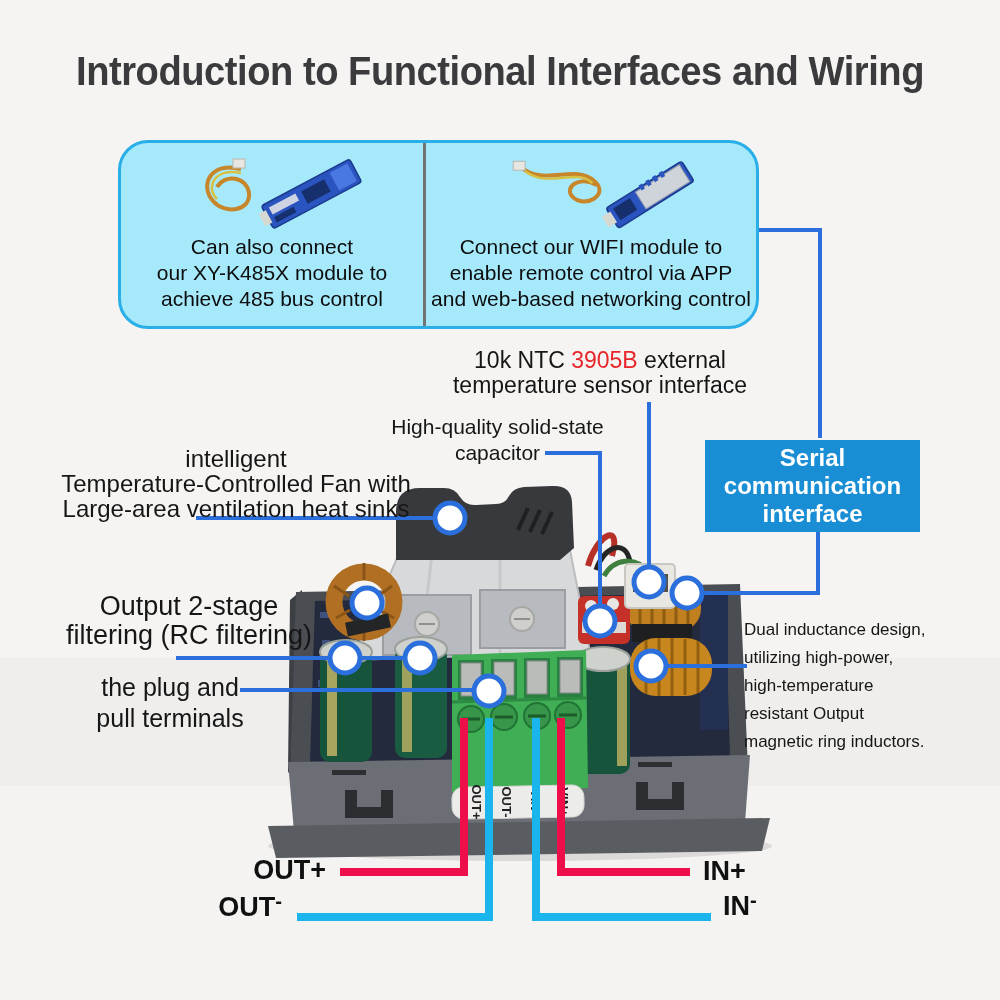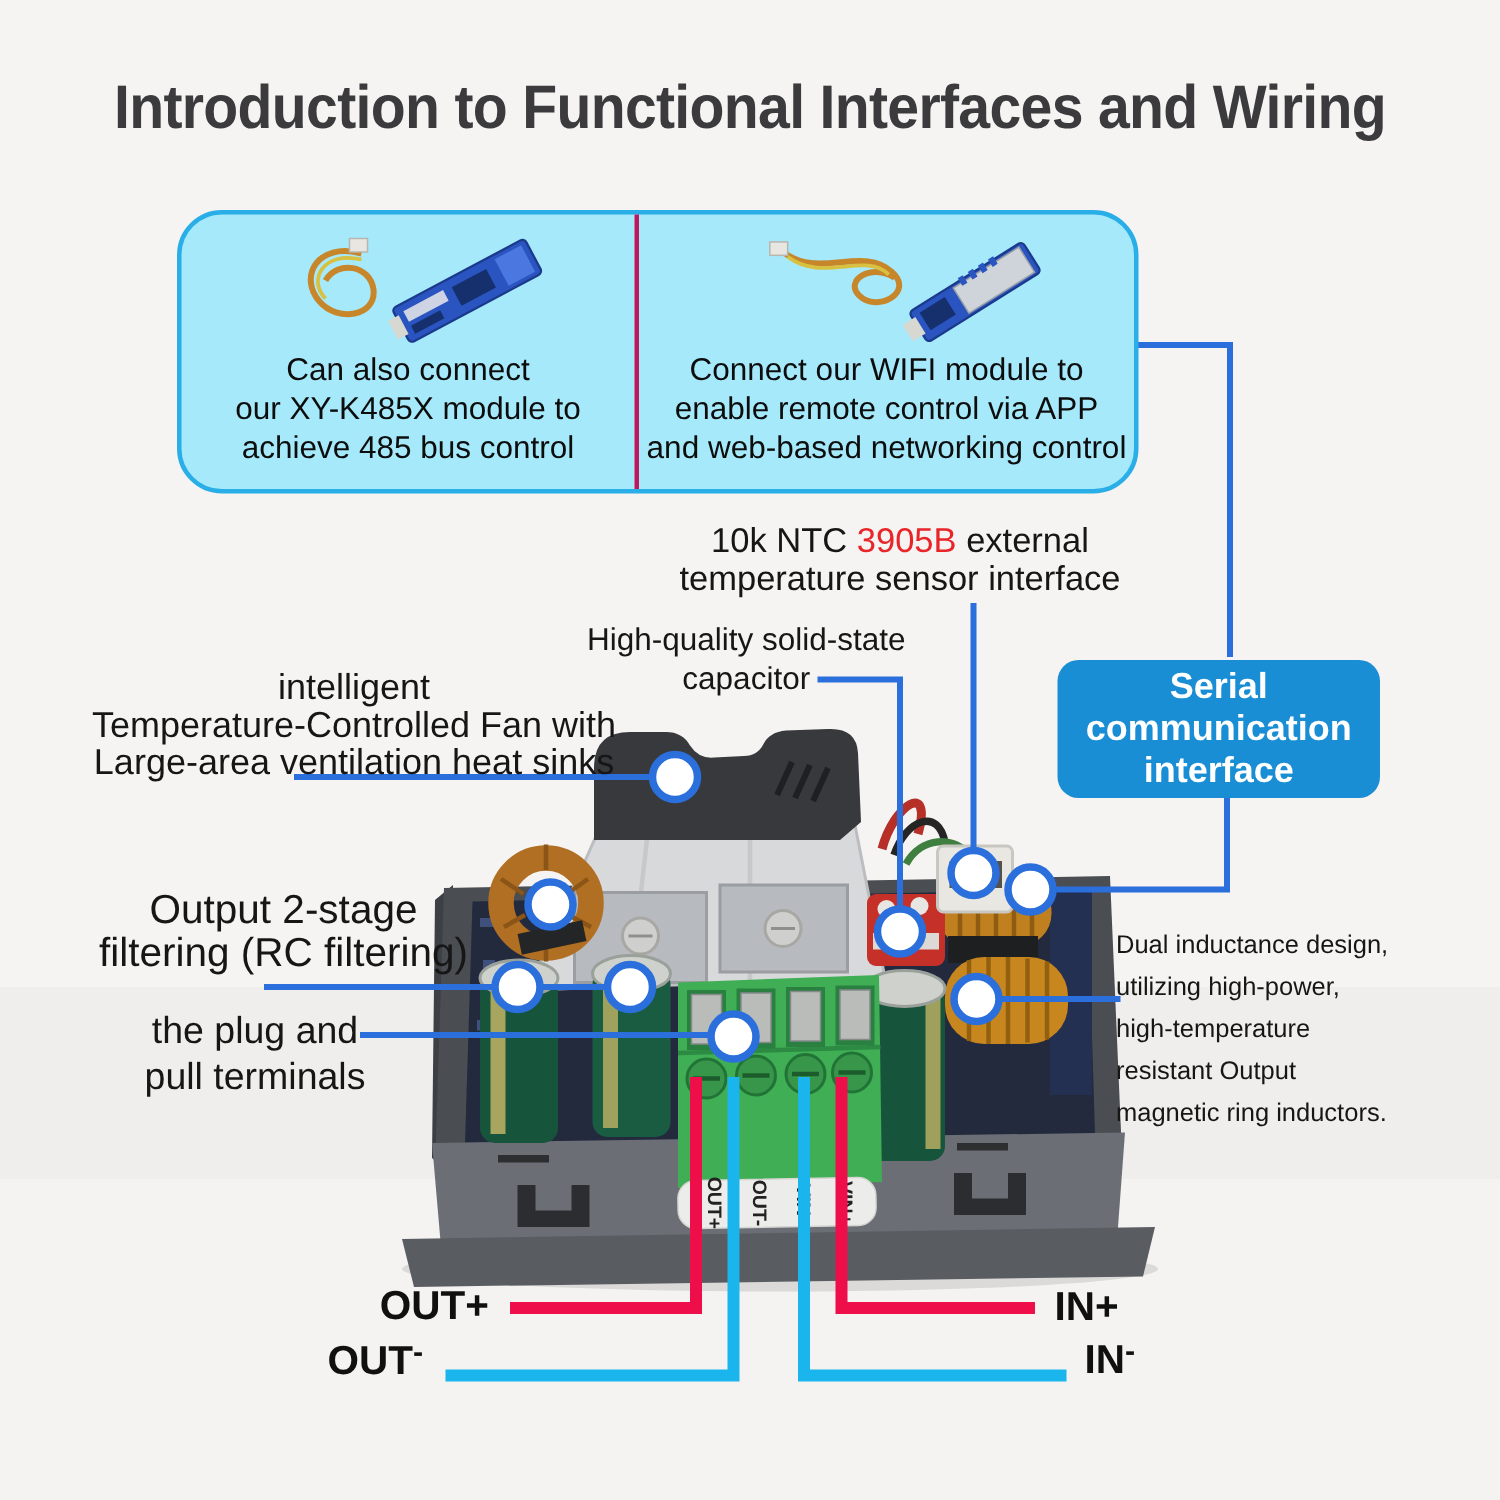--- a/index.html
+++ b/index.html
@@ -17,34 +17,34 @@
     transform:scaleX(0.93);transform-origin:center;z-index:3;
   }
 
   
   #callouts{
     position:absolute;left:118px;top:140px;width:635px;height:183px;
     background:#a5e9fb;border:3px solid #29aee8;border-radius:30px;
     display:flex;z-index:3;
   }
   .callout-cell{position:relative;height:100%;}
-  #callout-left{width:302px;border-right:3px solid #be185d;}
+  #callout-left{width:302px;border-right:3px solid #737373;}
   #callout-right{flex:1;}
   .callout-img{position:absolute;top:8px;left:0;width:100%;height:84px;}
   .callout-text{
     position:absolute;left:0;bottom:14px;width:100%;text-align:center;
     font-size:21px;line-height:26px;color:#0d0d0d;
   }
 
   
   #serial-box{
     position:absolute;left:705px;top:440px;width:215px;height:92px;
     background:#1a8ed4;color:#ffffff;display:flex;flex-direction:column;
     align-items:center;justify-content:center;
-    font-size:24px;font-weight:bold;line-height:28px;z-index:3;text-align:center;border-radius:14px;
+    font-size:24px;font-weight:bold;line-height:28px;z-index:3;text-align:center;
   }
 
   .anno{position:absolute;color:#161616;text-align:center;z-index:3;}
   #anno-ntc{left:440px;top:348px;width:320px;font-size:23px;line-height:25px;}
   #anno-ntc .hl{color:#e8262a;}
   #anno-capacitor{left:360px;top:414px;width:275px;font-size:21px;line-height:26px;}
   #anno-fan{left:60px;top:446px;width:352px;font-size:24px;line-height:25px;}
   #anno-filtering{left:54px;top:592px;width:270px;font-size:27px;line-height:29px;}
   #anno-terminals{left:65px;top:672px;width:210px;font-size:25px;line-height:31px;}
   #anno-inductance{left:744px;top:616px;width:244px;font-size:17px;line-height:28px;text-align:left;}

